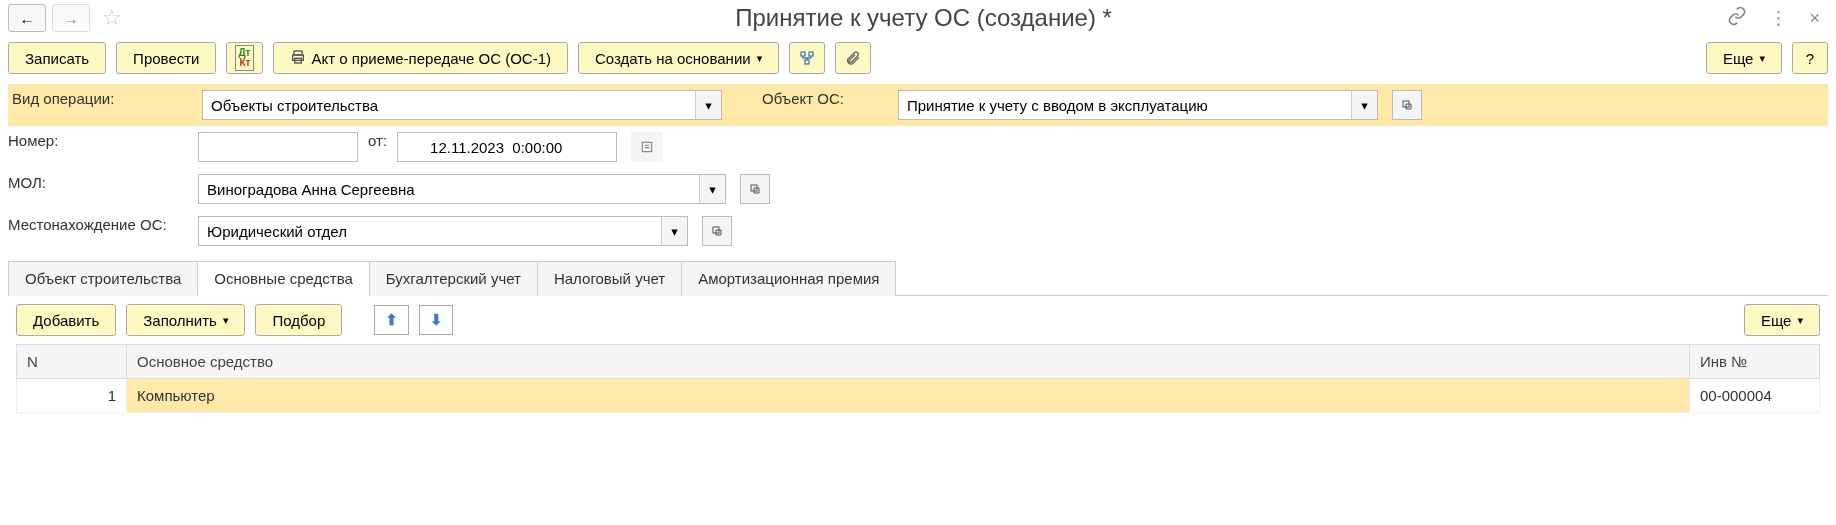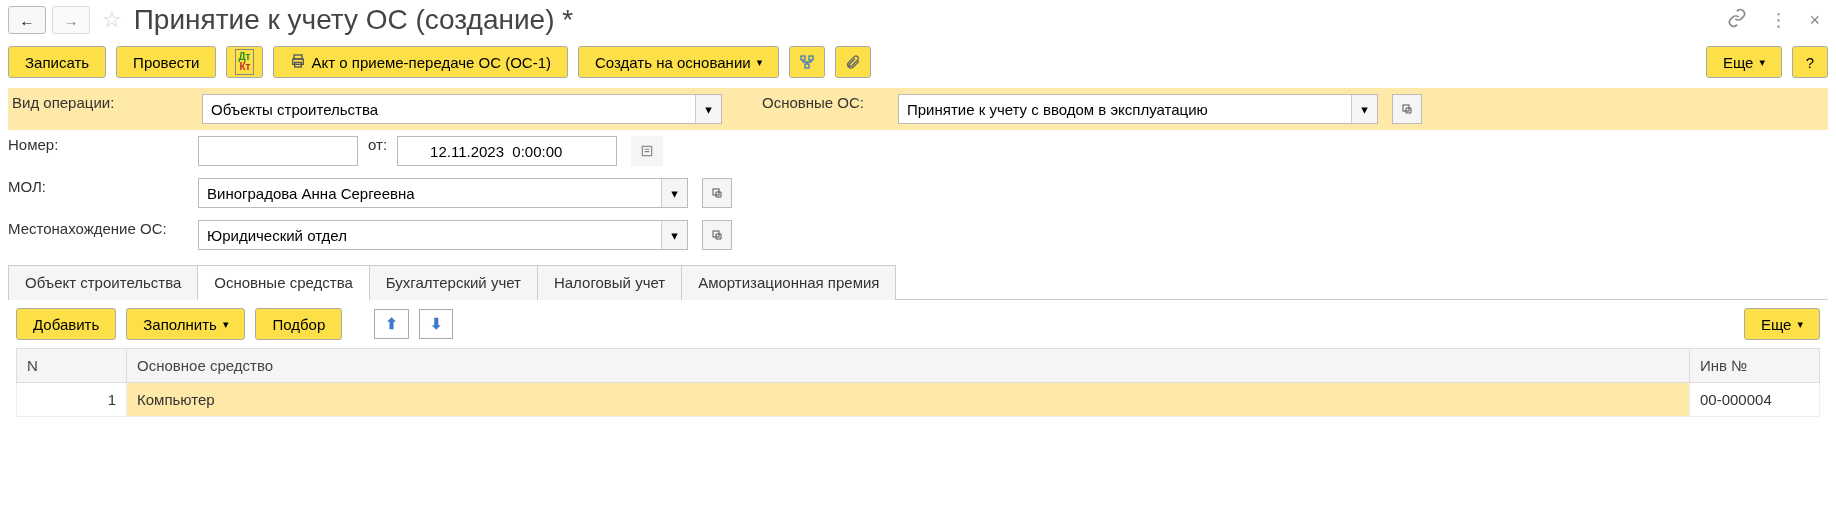--- a/index.html
+++ b/index.html
@@ -28,40 +28,41 @@
     justify-content: center;
     min-width: 38px;
     height: 28px;
   }
   .star-icon {
     color: #ccc;
     font-size: 22px;
     padding: 0 6px;
   }
   .title {
-    font-size: 28px;
+    font-size: 24px;
     font-weight: 400;
     color: #444;
     flex: 1;
+    text-align: center;
   }
   .header-icon {
     color: #888;
     font-size: 18px;
     padding: 0 8px;
     cursor: pointer;
   }
   .toolbar {
     display: flex;
     align-items: center;
     padding: 6px 8px;
     gap: 10px;
   }
   .btn {
     border: 1px solid #aaa;
-    background: #fde047;
+    background: #fef9c3;
     padding: 6px 16px;
     font-size: 15px;
     cursor: pointer;
     border-radius: 3px;
     display: inline-flex;
     align-items: center;
     gap: 6px;
     height: 32px;
   }
   .btn-primary {
@@ -260,21 +261,21 @@
 </div>
 
 <div class="form-area">
   <div class="form-row highlight">
     <div class="label">Вид операции:</div>
     <div class="input-wrapper" style="width:520px;">
       <input style="flex: 1 1 0%;" value="Объекты строительства">
       <button class="input-btn">▾</button>
     </div>
     <div style="width:20px"></div>
-    <div class="label" style="min-width:110px">Основные ОС:</div>
+    <div class="label" style="min-width:110px">Объект ОС:</div>
     <div class="input-wrapper" style="width:480px; background:#fff;margin-left:16px;">
       <input style="flex: 1 1 0%;" value="Принятие к учету с вводом в эксплуатацию">
       <button class="input-btn">▾</button>
     </div>
     <button class="input-btn detached">
       <svg width="12" height="12" viewBox="0 0 24 24" fill="none" stroke="#555" stroke-width="2">
           <rect x="4" y="4" width="12" height="12"></rect>
           <path d="M10 10h10v10H10z"></path>
         </svg>
     </button>
@@ -298,21 +299,21 @@
     <button class="input-btn detached" style="border:none;">
       <svg width="16" height="14" viewBox="0 0 24 24" fill="none" stroke="#888" stroke-width="2">
           <rect x="4" y="4" width="16" height="16"></rect>
           <path d="M8 9h8M8 13h8"></path>
         </svg>
     </button>
   </div>
 
   <div class="form-row">
     <div class="label">МОЛ:</div>
-    <div class="input-wrapper" style="width:490px;gap:12px;">
+    <div class="input-wrapper" style="width:528px;gap:12px;">
       <input style="flex: 1 1 0%;" value="Виноградова Анна Сергеевна">
       <button class="input-btn">▾</button>
     </div>
     <button class="input-btn detached">
       <svg width="12" height="12" viewBox="0 0 24 24" fill="none" stroke="#555" stroke-width="2">
           <rect x="4" y="4" width="12" height="12"></rect>
           <path d="M10 10h10v10H10z"></path>
         </svg>
     </button>
   </div>

